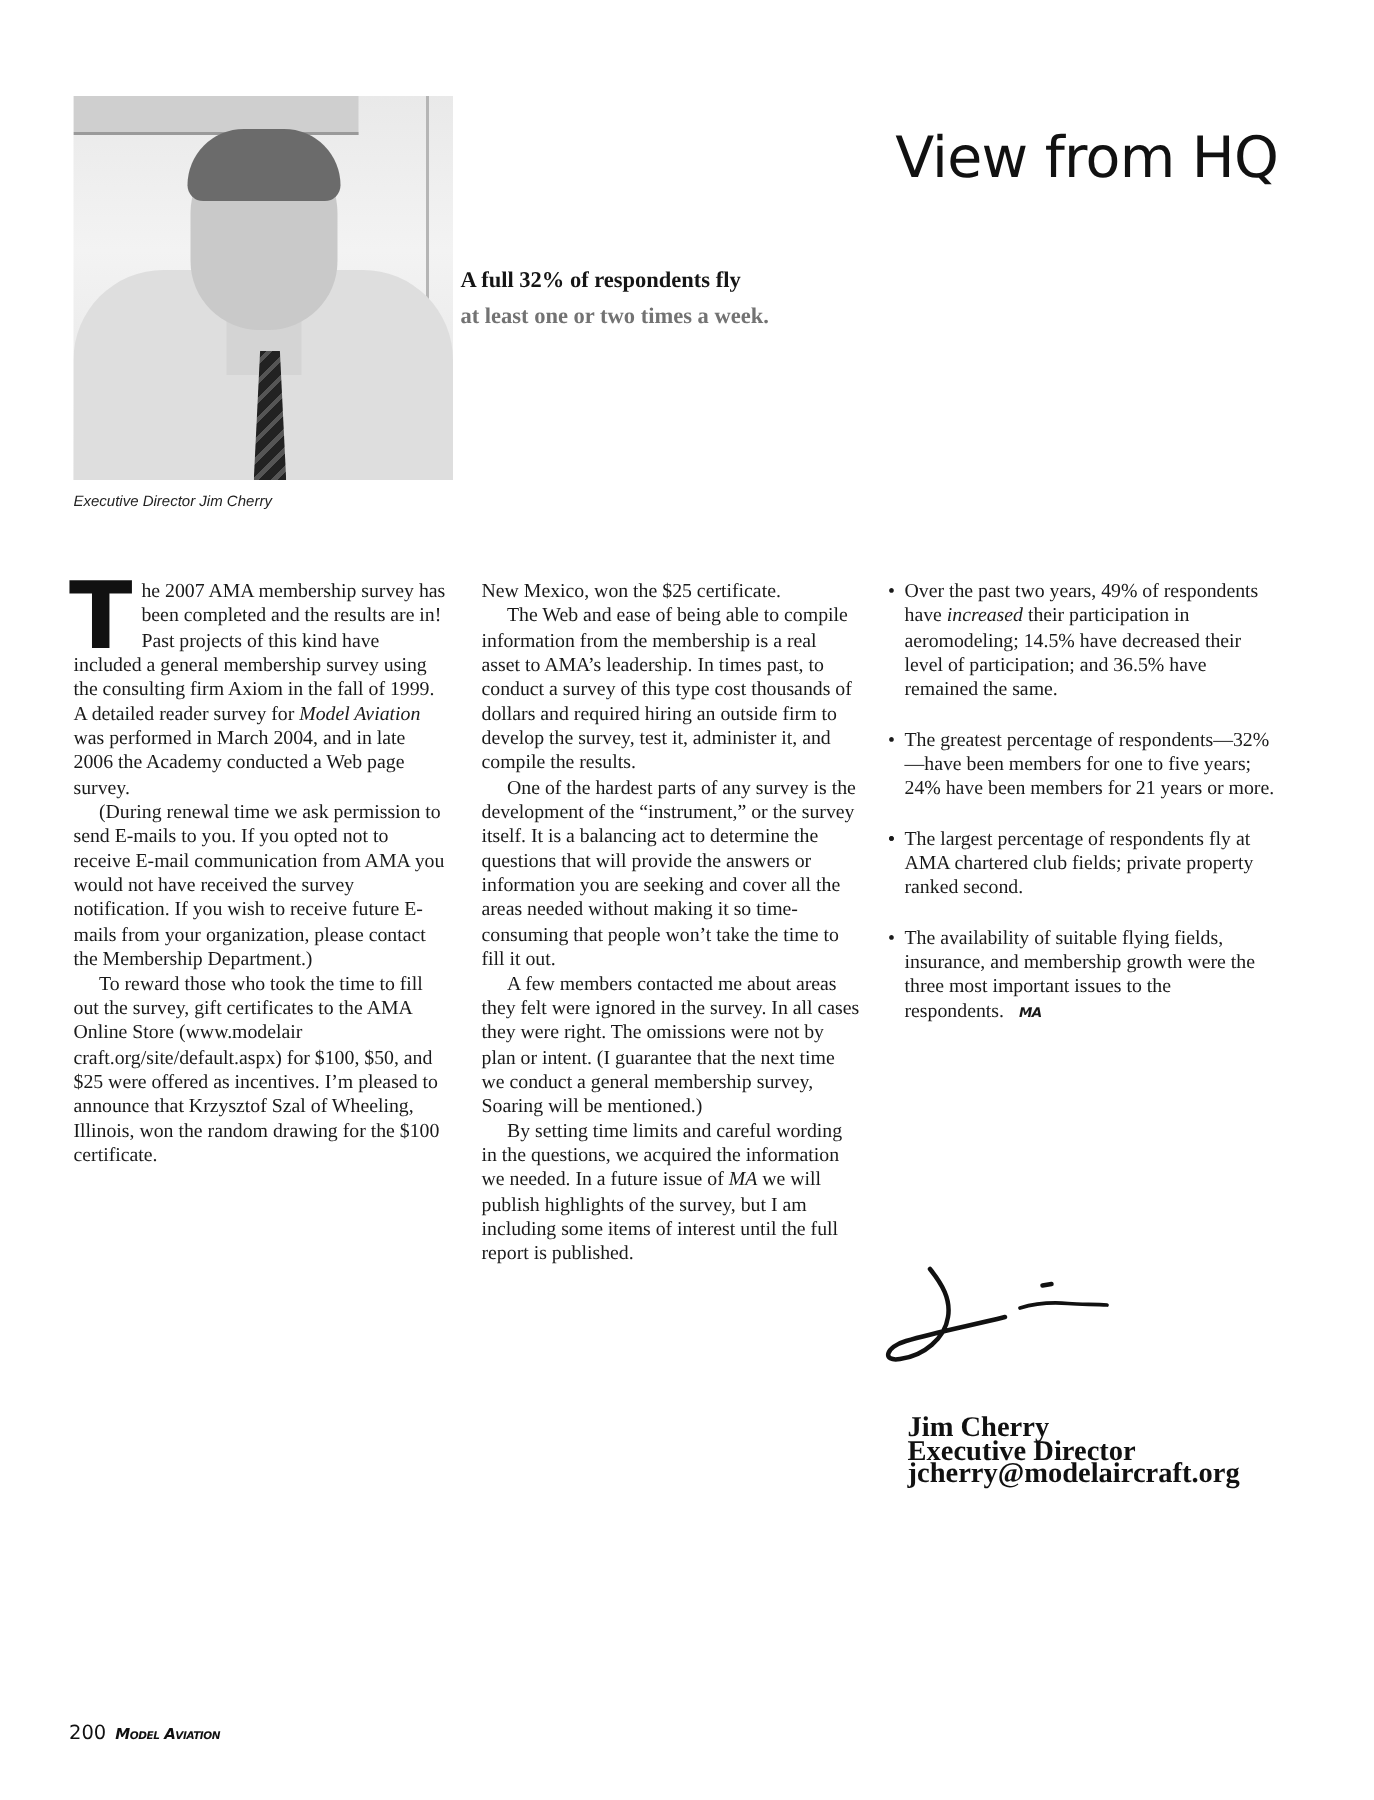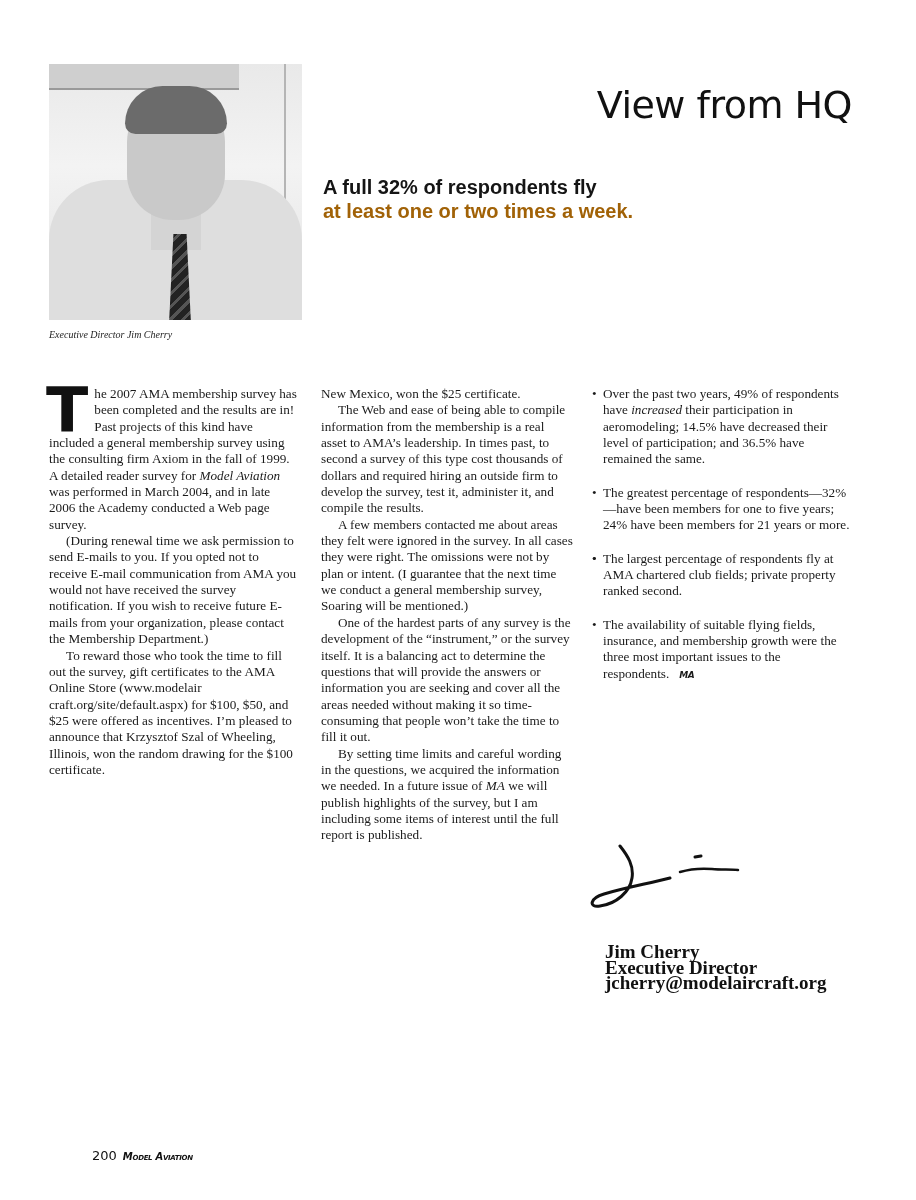--- a/index.html
+++ b/index.html
@@ -9,45 +9,45 @@
 
     .photo { position: absolute; left: 49px; top: 64px; width: 253px; height: 256px; background: linear-gradient(180deg, #e9e9e9 0%, #f3f3f3 40%, #e3e3e3 100%); overflow: hidden; }
     .photo .frame { position: absolute; left: 0; top: 0; width: 190px; height: 24px; background: #cfcfcf; border-bottom: 2px solid #9a9a9a; }
     .photo .wall-edge { position: absolute; right: 16px; top: 0; width: 2px; height: 145px; background: #b5b5b5; }
     .photo .shirt { position: absolute; left: 0; right: 0; bottom: 0; height: 140px; background: #dedede; border-radius: 60px 60px 0 0; }
     .photo .neck { position: absolute; left: 102px; top: 146px; width: 50px; height: 40px; background: #d4d4d4; }
     .photo .head { position: absolute; left: 78px; top: 30px; width: 98px; height: 126px; background: #c9c9c9; border-radius: 48px 48px 46px 46px; }
     .photo .hair { position: absolute; left: 76px; top: 22px; width: 102px; height: 48px; background: #6b6b6b; border-radius: 50px 50px 14px 14px; }
     .photo .tie { position: absolute; left: 120px; top: 170px; width: 22px; height: 90px; background: repeating-linear-gradient(135deg, #222 0 6px, #555 6px 9px); clip-path: polygon(20% 0, 80% 0, 100% 100%, 0 100%); }
 
-    .caption { position: absolute; left: 49px; top: 329px; font-family: Liberation Serif, serif; font-style: italic; font-size: 10px; color: #222; }
+    .caption { position: absolute; left: 49px; top: 329px; font-family: Liberation Sans, sans-serif; font-style: italic; font-size: 10px; color: #222; }
 
-    .pull-quote { position: absolute; left: 323px; top: 175px; font-family: Liberation Sans, sans-serif; font-weight: bold; font-size: 20px; line-height: 24px; }
+    .pull-quote { position: absolute; left: 307px; top: 175px; font-family: Liberation Serif, serif; font-weight: bold; font-size: 15px; line-height: 24px; }
     .pull-quote .l1 { color: #151515; display: block; }
-    .pull-quote .l2 { color: #a16207; display: block; }
+    .pull-quote .l2 { color: #737373; display: block; }
 
     .col { position: absolute; top: 386px; font-size: 13.2px; line-height: 16.35px; color: #1a1a1a; }
     .col p { margin: 0; text-indent: 17px; }
     .col p.noindent { text-indent: 0; }
     .col1 { left: 49px; width: 250px; }
     .col2 { left: 321px; width: 252px; }
     .col3 { left: 592px; width: 262px; }
 
     .dropcap { float: left; font-family: "DejaVu Sans", sans-serif; font-weight: bold; font-size: 62px; line-height: 46px; height: 46px; margin: 2px 6px 0 -3px; color: #111; }
 
     .bullet { margin: 0 0 17px 0; padding-left: 11px; position: relative; }
     .bullet .dot { position: absolute; left: 0; top: 0; }
     .endmark { font-family: "DejaVu Sans", sans-serif; font-weight: bold; font-style: italic; font-size: 9px; margin-left: 10px; letter-spacing: -0.5px; }
 
     .signature { position: absolute; left: 590px; top: 842px; width: 150px; height: 70px; }
 
     .sign-block { position: absolute; left: 592px; top: 944px; font-family: "Liberation Serif", serif; font-weight: bold; font-size: 19px; line-height: 15.5px; color: #111; margin-left: 13px; }
     .sign-block div { white-space: nowrap; }
 
-    .footer { position: absolute; left: 46px; top: 1148px; display: flex; align-items: baseline; gap: 6px; margin-left: 46px; }
+    .footer { position: absolute; left: 46px; top: 1148px; display: flex; align-items: baseline; gap: 6px; }
     .footer .page-num { font-family: "DejaVu Sans", sans-serif; font-size: 13px; color: #111; }
     .footer .mag { font-family: "DejaVu Sans", sans-serif; font-weight: bold; font-style: italic; font-size: 10px; letter-spacing: -0.3px; color: #111; font-variant: small-caps; }
   </style>
 </head>
 <body>
 
 <div>
 
   <h1 class="section-title">View from HQ</h1>
 
@@ -69,23 +69,23 @@
 
   <div class="col col1">
 
   <p class="noindent"><span class="dropcap">T</span><span>he 2007 AMA membership survey has been completed and the results are in! Past projects of this kind have included a general membership survey using the consulting firm Axiom in the fall of 1999. A detailed reader survey for </span><em>Model Aviation</em><span> was performed in March 2004, and in late 2006 the Academy conducted a Web page survey.</span></p>
       <p><span>(During renewal time we ask permission to send E-mails to you. If you opted not to receive E-mail communication from AMA you would not have received the survey notification. If you wish to receive future E-mails from your organization, please contact the Membership Department.)</span></p>
       <p><span>To reward those who took the time to fill out the survey, gift certificates to the AMA Online Store (www.modelair craft.org/site/default.aspx) for $100, $50, and $25 were offered as incentives. I’m pleased to announce that Krzysztof Szal of Wheeling, Illinois, won the random drawing for the $100 certificate.</span></p>
     </div>
 
   <div class="col col2">
       <p class="noindent"><span>New Mexico, won the $25 certificate.</span></p>
-      <p><span>The Web and ease of being able to compile information from the membership is a real asset to AMA’s leadership. In times past, to second a survey of this type cost thousands of dollars and required hiring an outside firm to develop the survey, test it, administer it, and compile the results.</span></p>
+      <p><span>The Web and ease of being able to compile information from the membership is a real asset to AMA’s leadership. In times past, to conduct a survey of this type cost thousands of dollars and required hiring an outside firm to develop the survey, test it, administer it, and compile the results.</span></p>
+      <p><span>One of the hardest parts of any survey is the development of the “instrument,” or the survey itself. It is a balancing act to determine the questions that will provide the answers or information you are seeking and cover all the areas needed without making it so time-consuming that people won’t take the time to fill it out.</span></p>
       <p><span>A few members contacted me about areas they felt were ignored in the survey. In all cases they were right. The omissions were not by plan or intent. (I guarantee that the next time we conduct a general membership survey, Soaring will be mentioned.)</span></p>
-      <p><span>One of the hardest parts of any survey is the development of the “instrument,” or the survey itself. It is a balancing act to determine the questions that will provide the answers or information you are seeking and cover all the areas needed without making it so time-consuming that people won’t take the time to fill it out.</span></p>
       <p><span>By setting time limits and careful wording in the questions, we acquired the information we needed. In a future issue of </span><em>MA</em><span> we will publish highlights of the survey, but I am including some items of interest until the full report is published.</span></p>
     </div>
 
   <div class="col col3">
       <div class="bullet"><span class="dot">•</span><span>Over the past two years, 49% of respondents have </span><em>increased</em><span> their participation in aeromodeling; 14.5% have decreased their level of participation; and 36.5% have remained the same.</span></div>
       <div class="bullet"><span class="dot">•</span><span>The greatest percentage of respondents—32%—have been members for one to five years; 24% have been members for 21 years or more.</span></div>
       <div class="bullet"><span class="dot">•</span></div>
       <div class="bullet"><span class="dot">•</span><span>The largest percentage of respondents fly at AMA chartered club fields; private property ranked second.</span></div>
       <div class="bullet"><span class="dot">•</span><span>The availability of suitable flying fields, insurance, and membership growth were the three most important issues to the respondents.</span><span class="endmark">MA</span></div>
     </div>

